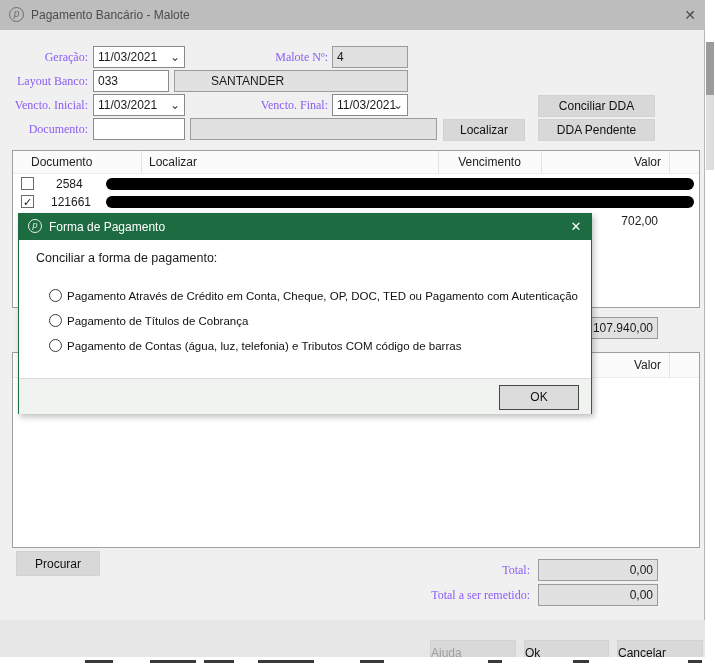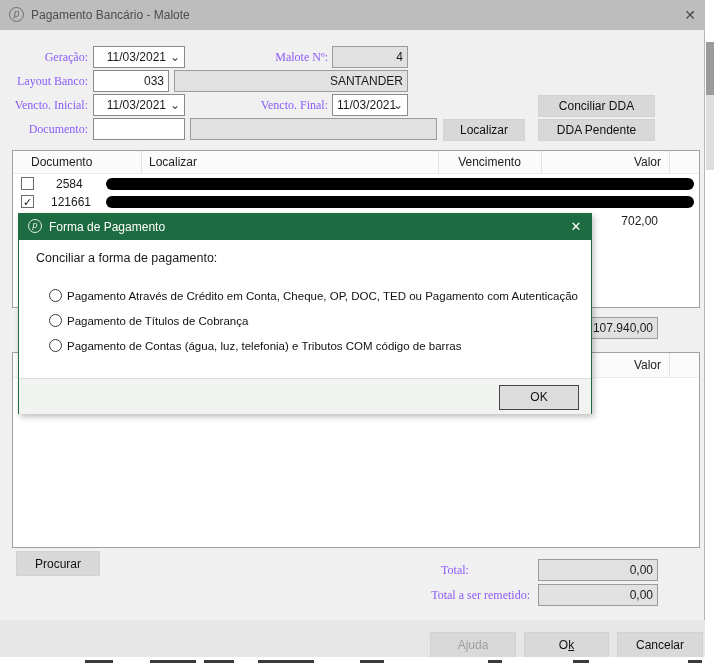--- a/index.html
+++ b/index.html
@@ -10,21 +10,21 @@
 
   
   .dialog { left:0; top:0; width:705px; height:657px; background:#f0f0f0; border-right:1px solid #b5b5b5; }
 
   .titlebar { left:0; top:0; width:705px; height:30px; background:#bdbdbd; }
   .app-icon { left:9px; top:7px; width:15px; height:15px; border:1.6px solid #6e6e6e; border-radius:50%; color:#6e6e6e; font-size:10px; font-style:italic; text-align:center; line-height:12px; }
   .title-text { left:31px; top:8px; color:#4d4d4d; font-size:12px; white-space:nowrap; }
   .close-x { left:678px; top:5px; width:24px; height:20px; text-align:center; color:#4a4a4a; font-size:14px; line-height:20px; cursor:default; }
 
   .lbl { height:15px; text-align:right; color:#8b5cf6; white-space:nowrap;font-family:Liberation Serif, serif; }
-  .input, .combo, .rofield { height:22px; border:1px solid #8a8a8a; background:#fff; padding:3px 4px; font-size:12px;text-align:right; }
+  .input, .combo, .rofield { height:22px; border:1px solid #8a8a8a; background:#fff; padding:3px 4px; font-size:12px; }
   .rofield { background:#e1e1e1; border:1px solid #9b9b9b; }
   .combo { padding-right:18px; }
   .combo .chev { position:absolute; right:4px; top:3px; color:#3f3f3f; font-size:12px; }
   .flatbtn { background:#d8d8d8; border:1px solid #d2d2d2; text-align:center; color:#111; font-size:12px; display:flex; align-items:center; justify-content:center; cursor:default; }
 
   
   .tbl { background:#fff; border:1px solid #a0a0a0; }
   .thead { position:absolute; left:0; top:0; right:0; background:#fbfbfb; border-bottom:1px solid #ececec; color:#222; }
   .vdiv { position:absolute; top:0; width:1px; background:#e2e2e2; }
   .redact { position:absolute; height:12px; background:#000; border-radius:6px; }
@@ -36,21 +36,21 @@
   .modal-icon { left:9px; top:5px; width:14px; height:14px; border:1.5px solid #e8f0ea; border-radius:50%; color:#e8f0ea; font-size:9px; font-style:italic; text-align:center; line-height:11px; }
   .modal-title { left:30px; top:6px; color:#fff; font-size:12px; }
   .modal-x { left:544px; top:3px; width:26px; height:20px; color:#fff; font-size:13px; text-align:center; line-height:20px; cursor:default; }
   .radio { position:absolute; width:13px; height:13px; border:1.6px solid #3c3c3c; border-radius:50%; background:#fff; }
   .radio-lbl { position:absolute; font-size:11.5px; white-space:nowrap; color:#111; }
   .modal-foot { position:absolute; left:0; right:0; top:164px; height:36px; background:#f0f3f0; border-top:1px solid #dcdcdc; }
   .okbtn { position:absolute; left:480px; top:6px; width:80px; height:25px; background:#dcdcdc; border:1px solid #474747; text-align:center; line-height:23px; font-size:12px; color:#111; cursor:default; }
 
   
   .footer { left:0; top:620px; width:705px; height:37px; background:#e7e7e7; }
-  .dlgbtn { position:absolute; top:12px; height:26px; background:#d9d9d9; border:1px solid #d2d2d2; text-align:center; line-height:24px; font-size:12px; color:#111; cursor:default; }
+  .dlgbtn { position:absolute; top:20px; height:26px; background:#d9d9d9; border:1px solid #d2d2d2; text-align:left; line-height:24px; font-size:12px; color:#111; cursor:default; }
   .u { text-decoration:underline; }
 
   
   .right-strip { left:705px; top:0; width:10px; height:665px; background:#fff; }
   .scroll-thumb { left:706px; top:42px; width:8px; height:53px; background:#9b9b9b; }
   .scroll-track { left:706px; top:95px; width:8px; height:75px; background:#dedede; }
   .bottom-strip { left:0; top:657px; width:715px; height:8px; background:#fff; }
   .dash { position:absolute; top:3px; height:3px; background:#3a3a3a; filter:blur(0.7px); }
 </style>
 </head>
@@ -128,21 +128,21 @@
 
   <div class="abs tbl" style="left:12px;top:352px;width:688px;height:196px;">
     <div class="thead" style="height:25px;">
       <span class="abs" style="left:528px;top:5px;width:120px;text-align:right;">Valor</span>
       <span class="vdiv" style="left:656px;height:25px;"></span>
     </div>
   </div>
 
   <div class="abs flatbtn" style="left:16px;top:551px;width:84px;height:25px;">Procurar</div>
 
-  <div class="abs lbl" style="left:380px;width:150px;top:563px;text-align:center;">Total:</div>
+  <div class="abs lbl" style="left:380px;width:150px;top:563px;">Total:</div>
   <div class="abs rofield" style="left:538px;top:559px;width:120px;text-align:right;">0,00</div>
 
   <div class="abs lbl" style="left:330px;width:200px;top:588px;">Total a ser remetido:</div>
   <div class="abs rofield" style="left:538px;top:584px;width:120px;text-align:right;">0,00</div>
 
   <div class="abs footer">
     <div class="dlgbtn" style="left:430px;width:86px;color:#9f9f9f;">Ajuda</div>
     <div class="dlgbtn" style="left:524px;width:85px;"><span>O</span><span class="u">k</span></div>
     <div class="dlgbtn" style="left:617px;width:86px;">Cancelar</div>
   </div>

